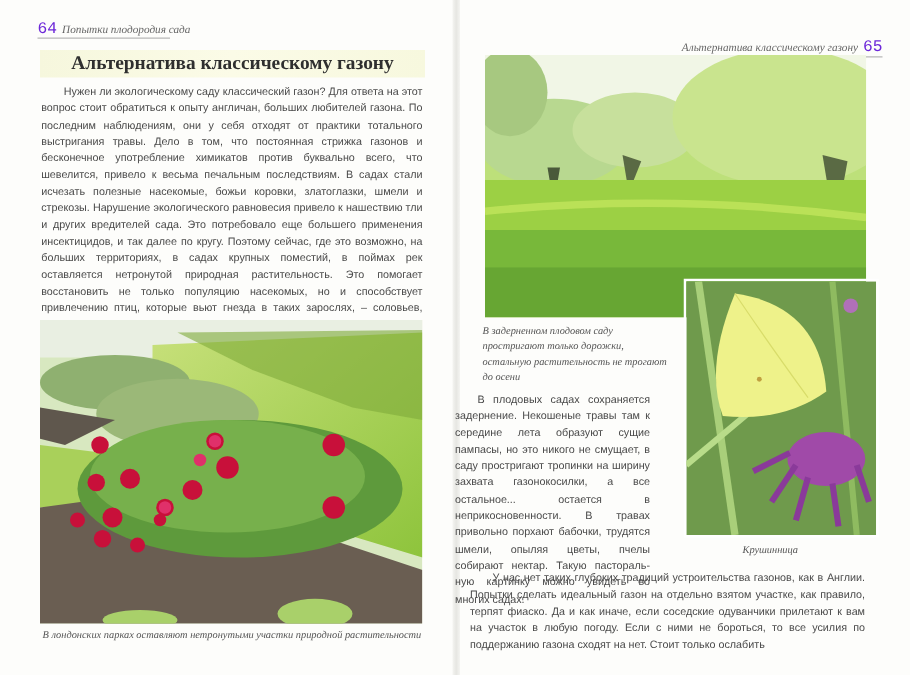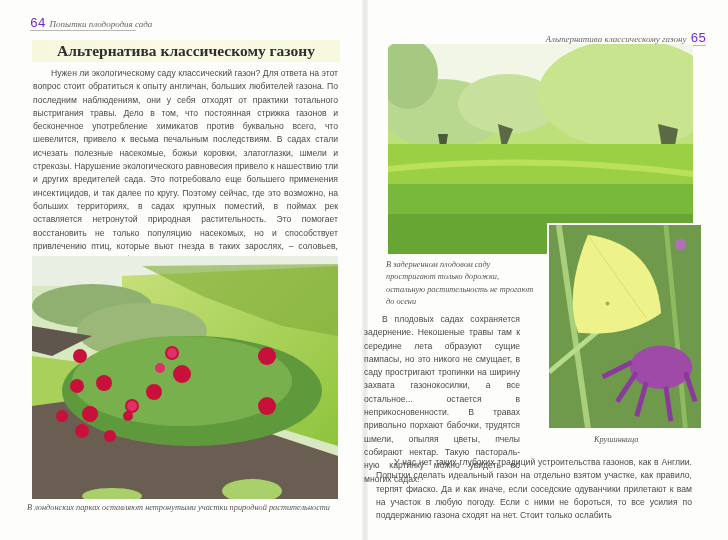--- a/index.html
+++ b/index.html
@@ -41,21 +41,21 @@
     .bottom-text { left: 376px; top: 456px; width: 316px; }
     .photo { overflow: hidden; }
     .photo svg { display: block; width: 100%; height: 100%; }
     .photo-peonies { left: 32px; top: 256px; width: 306px; height: 243px; }
     .photo-orchard { left: 388px; top: 44px; width: 305px; height: 210px; }
     .photo-butterfly { left: 547px; top: 223px; width: 156px; height: 207px; border: 2px solid #fff; box-sizing: border-box; }
     .caption {
       font-family: "Liberation Serif", serif; font-style: italic;
       font-size: 8.3px; color: #555; line-height: 12.3px;
     }
-    .cap-peonies { left: 20px; top: 502px; width: 310px; white-space: nowrap; text-align: right; }
+    .cap-peonies { left: 34px; top: 502px; width: 310px; white-space: nowrap; }
     .cap-orchard { left: 386px; top: 259px; width: 150px; }
     .cap-butterfly { left: 550px; top: 434px; margin-left: 44px; }
   </style>
 </head>
 <body>
 
 <div class="abs gutter"></div>
 
 <div class="abs running-head rh-left">
   <span class="num">64</span>

